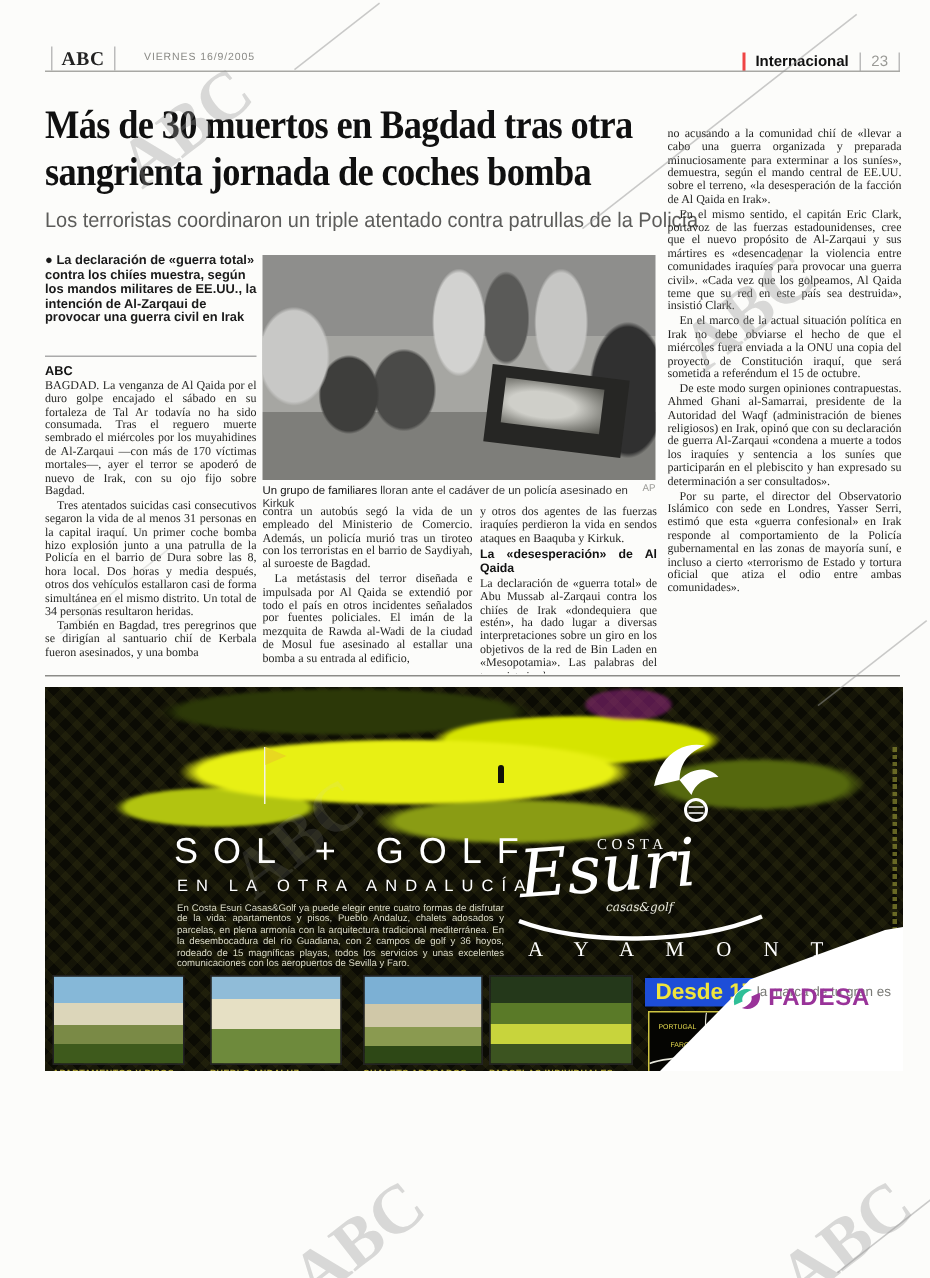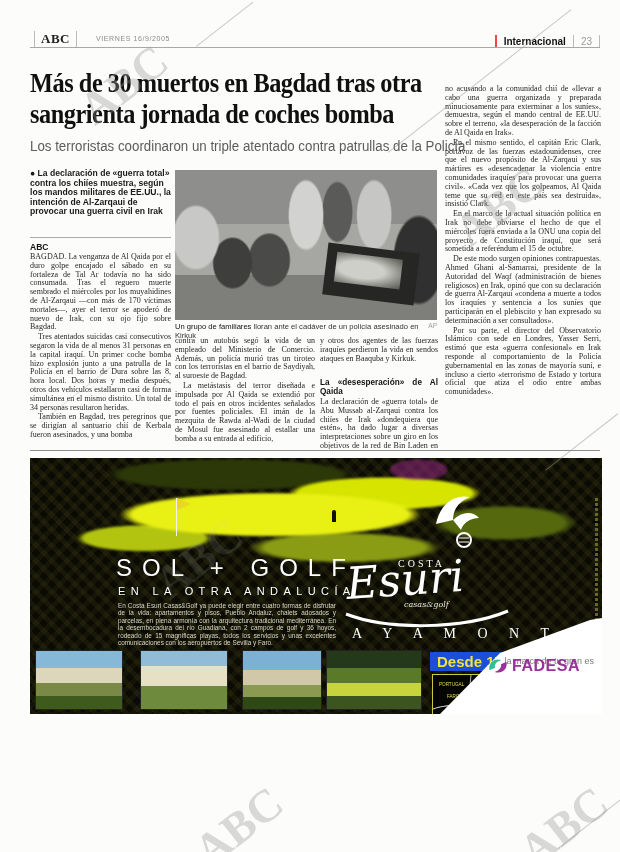--- a/index.html
+++ b/index.html
@@ -23,21 +23,21 @@
   .colbody p{margin:0 0 1px 0;}
   .colbody p.indent{text-indent:8px;}
   .col1{left:30px;top:253px;width:141px;height:196px;}
   .col2{left:175px;top:337px;width:140px;height:112px;}
   .col3{left:320px;top:337px;width:118px;height:112px;}
   .col4{left:445px;top:85px;width:156px;height:362px;}
   .lede{position:absolute;left:30px;top:169px;width:141px;font-family:"Liberation Sans",sans-serif;
         font-size:8.6px;line-height:9.6px;font-weight:600;color:#1a1a1a;}
   .lede-rule{position:absolute;left:30px;top:237px;width:141px;border-top:1px solid #aaa;}
   .byline{position:absolute;left:30px;top:242px;font-family:"Liberation Sans",sans-serif;font-weight:bold;font-size:8.5px;color:#111;}
-  .subhead3{font-family:"Liberation Sans",sans-serif;font-weight:bold;font-size:8.2px;margin:16px 0 1px 0;color:#111;}
+  .subhead3{font-family:"Liberation Sans",sans-serif;font-weight:bold;font-size:8.2px;margin:3px 0 1px 0;color:#111;}
   
   .photo{position:absolute;left:175px;top:170px;width:262px;height:150px;overflow:hidden;
      background:
       radial-gradient(ellipse 40px 55px at 8% 45%, #c8c8c6 0 55%, transparent 60%),
       radial-gradient(ellipse 34px 44px at 22% 62%, #3e3e3c 0 55%, transparent 60%),
       radial-gradient(ellipse 36px 46px at 36% 60%, #4a4a48 0 55%, transparent 60%),
       radial-gradient(ellipse 30px 60px at 50% 30%, #d2d2d0 0 55%, transparent 60%),
       radial-gradient(ellipse 26px 52px at 62% 28%, #5a5a58 0 55%, transparent 60%),
       radial-gradient(ellipse 30px 60px at 76% 30%, #c6c6c4 0 55%, transparent 60%),
       radial-gradient(ellipse 40px 70px at 93% 60%, #303030 0 60%, transparent 65%),

